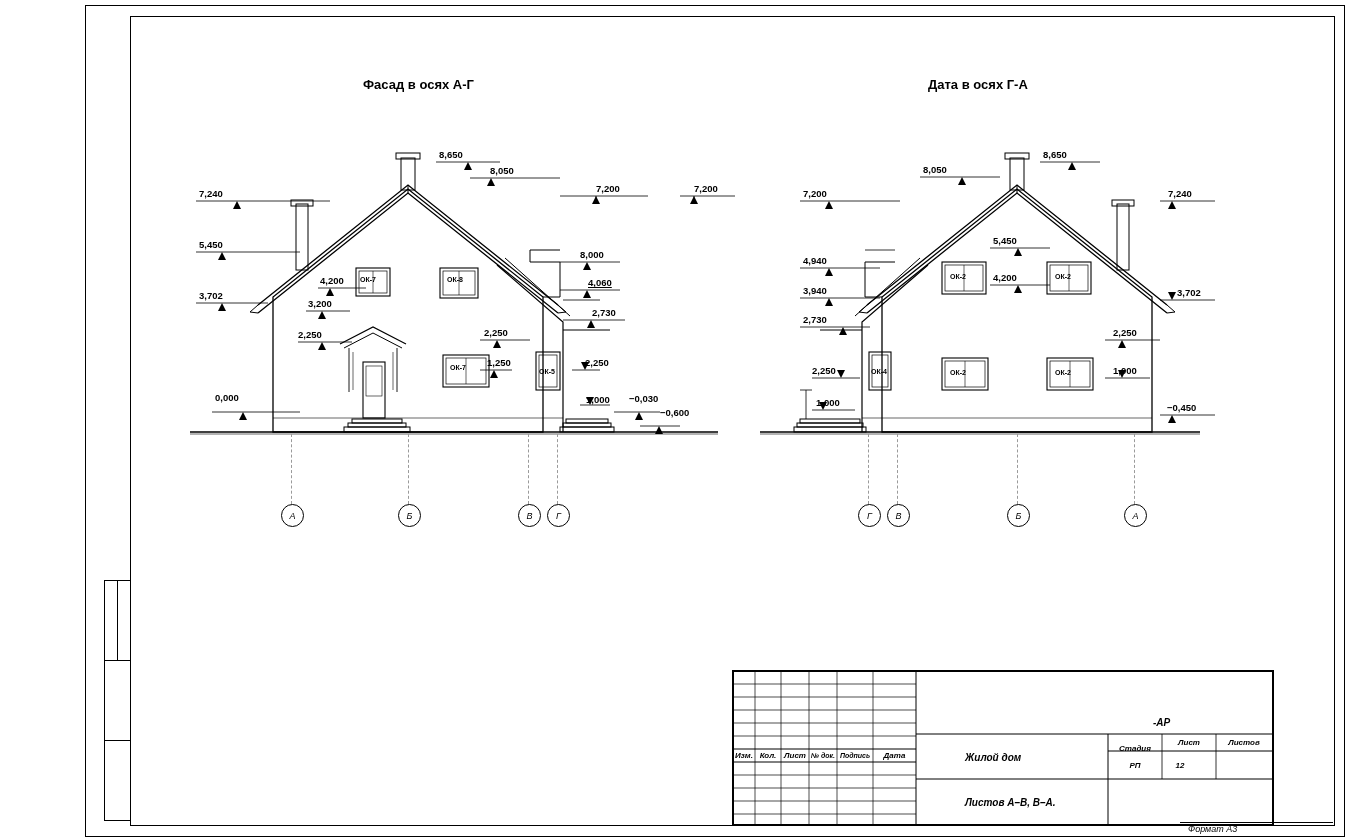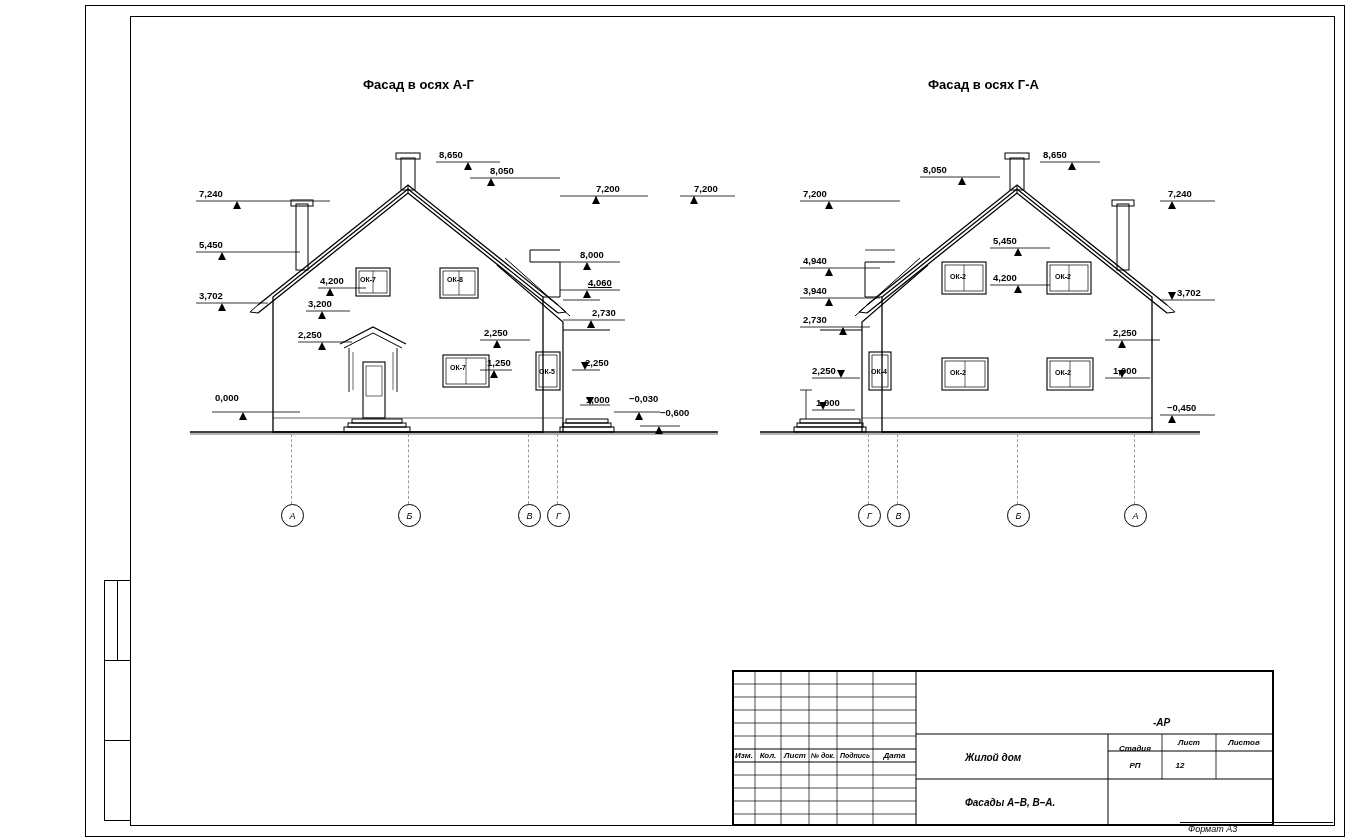--- a/index.html
+++ b/index.html
@@ -28,21 +28,21 @@
   <div class="frame-outer" style="left:130px;top:16px;width:1203px;height:808px;"></div>
 
   <div class="ln" style="left:104px;top:580px;width:26px;height:1px;"></div>
   <div class="ln" style="left:104px;top:660px;width:26px;height:1px;"></div>
   <div class="ln" style="left:104px;top:740px;width:26px;height:1px;"></div>
   <div class="ln" style="left:104px;top:820px;width:26px;height:1px;"></div>
   <div class="ln" style="left:104px;top:580px;width:1px;height:240px;"></div>
   <div class="ln" style="left:117px;top:580px;width:1px;height:80px;"></div>
 
   <div class="txt title" style="left:363px;top:77px;">Фасад в осях А-Г</div>
-  <div class="txt title" style="left:928px;top:77px;">Фасад в осях Г-А</div>
+  <div class="txt title" style="left:928px;top:77px;">Дата в осях Г-А</div>
 
   <svg width="1350" height="840">
     <g stroke="#000" fill="none" stroke-width="1">
 
       <line x1="190" y1="432" x2="718" y2="432" stroke-width="1.4"></line>
       <line x1="190" y1="434" x2="718" y2="434" stroke-width="0.6"></line>
 
       <polygon points="273,432 273,297 408,189 543,297 543,432" stroke-width="1.3"></polygon>
 
       <polyline points="258,305 408,185 558,305" stroke-width="1.3"></polyline>
@@ -354,21 +354,21 @@
 
     <div class="cell" style="left:0;top:78px;width:22px;height:13px;">Изм.</div>
     <div class="cell" style="left:22px;top:78px;width:26px;height:13px;">Кол.</div>
     <div class="cell" style="left:48px;top:78px;width:28px;height:13px;">Лист</div>
     <div class="cell" style="left:76px;top:78px;width:28px;height:13px;font-size:7px;">№ док.</div>
     <div class="cell" style="left:104px;top:78px;width:36px;height:13px;font-size:7px;">Подпись</div>
     <div class="cell" style="left:140px;top:78px;width:43px;height:13px;">Дата</div>
 
     <div class="cell" style="left:420px;top:44px;width:80px;height:14px;font-size:10px;justify-content:flex-start;">-АР</div>
     <div class="cell" style="left:232px;top:78px;width:120px;height:16px;font-size:10px;justify-content:flex-start;">Жилой дом</div>
-    <div class="cell" style="left:232px;top:123px;width:160px;height:16px;font-size:10px;justify-content:flex-start;">Фасады А–В, В–А.</div>
+    <div class="cell" style="left:232px;top:123px;width:160px;height:16px;font-size:10px;justify-content:flex-start;">Листов А–В, В–А.</div>
     <div class="cell" style="left:375px;top:63px;width:54px;height:29px;">Стадия</div>
     <div class="cell" style="left:429px;top:63px;width:54px;height:17px;">Лист</div>
     <div class="cell" style="left:483px;top:63px;width:56px;height:17px;">Листов</div>
     <div class="cell" style="left:375px;top:80px;width:54px;height:28px;">РП</div>
     <div class="cell" style="left:429px;top:80px;width:36px;height:28px;">12</div>
     <div class="cell" style="left:483px;top:80px;width:56px;height:28px;"></div>
   </div>
 
   <div class="txt" style="left:1188px;top:824px;font-size:9px;font-weight:400;font-style:italic;">Формат А3</div>
   <div class="ln" style="left:1180px;top:822px;width:153px;height:1px;"></div>

